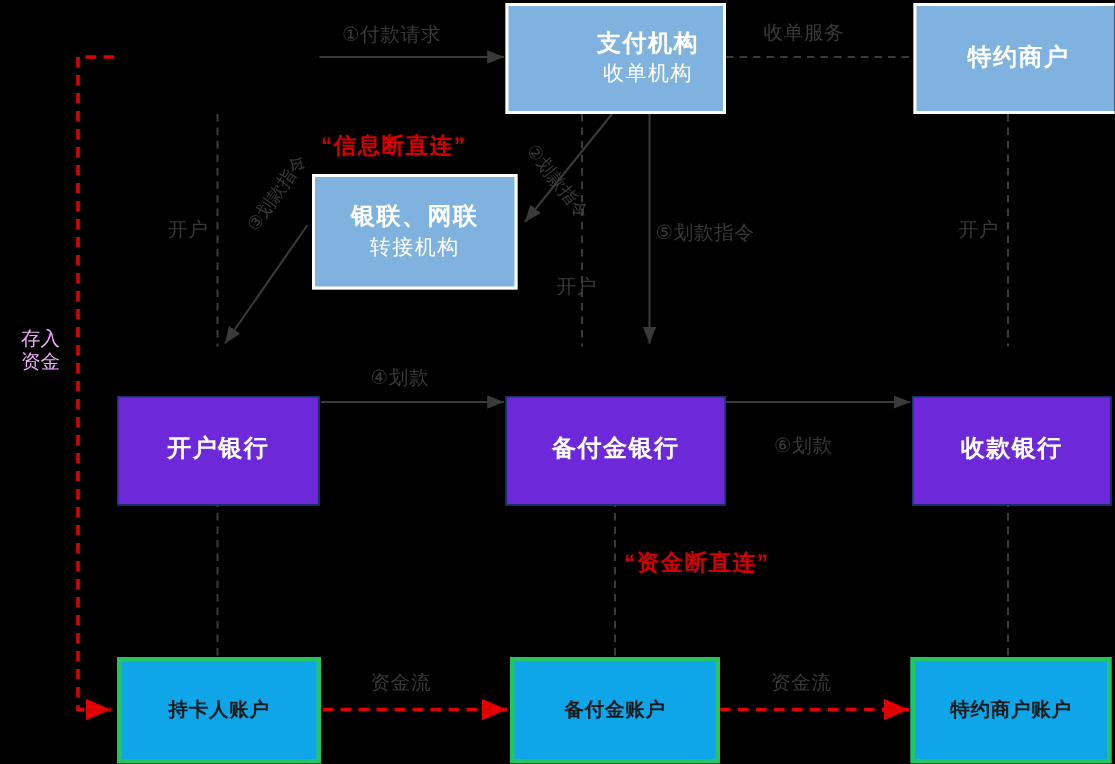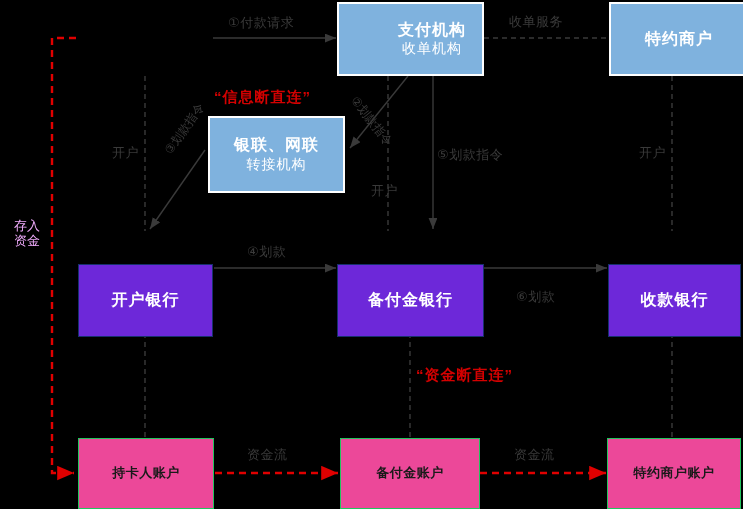--- a/index.html
+++ b/index.html
@@ -4,21 +4,21 @@
 <style>
   html,body{margin:0;padding:0;background:#000;}
   body{width:743px;height:509px;overflow:hidden;font-family:"Liberation Sans","DejaVu Sans",sans-serif;}
   #stage{position:relative;width:743px;height:509px;background:#000;}
 
   .node{position:absolute;box-sizing:border-box;display:flex;flex-direction:column;
         align-items:center;justify-content:center;text-align:center;line-height:1.28;}
 
   .node.blue{background:#7FB2DE;border:2px solid #FFFFFF;color:#FFFFFF;}
   .node.navy{background:#6d28d9;border:1px solid #17306E;color:#FFFFFF;margin-top:32px;}
-  .node.acct{background:#ec4899;border:1px solid #22c55e;color:#1A1A1A;}
+  .node.acct{background:#0ea5e9;border:3px solid #22c55e;color:#1A1A1A;}
 
   .l1{font-size:16px;font-weight:bold;letter-spacing:1px;}
   .l2{font-size:14px;font-weight:normal;letter-spacing:1px;}
   .node.navy .l1{font-size:16px;font-weight:bold;letter-spacing:1px;}
   .node.acct .l1{font-size:13px;font-weight:bold;letter-spacing:0.5px;}
 
   .lbl{position:absolute;color:#3A3A3A;font-size:13px;white-space:nowrap;letter-spacing:0.5px;}
   .redlbl{position:absolute;color:#D40000;font-size:15px;font-weight:bold;white-space:nowrap;letter-spacing:1px;}
   .vlbl{position:absolute;color:#f0abfc;font-size:13px;white-space:nowrap;line-height:1.15;text-align:center;}
 

